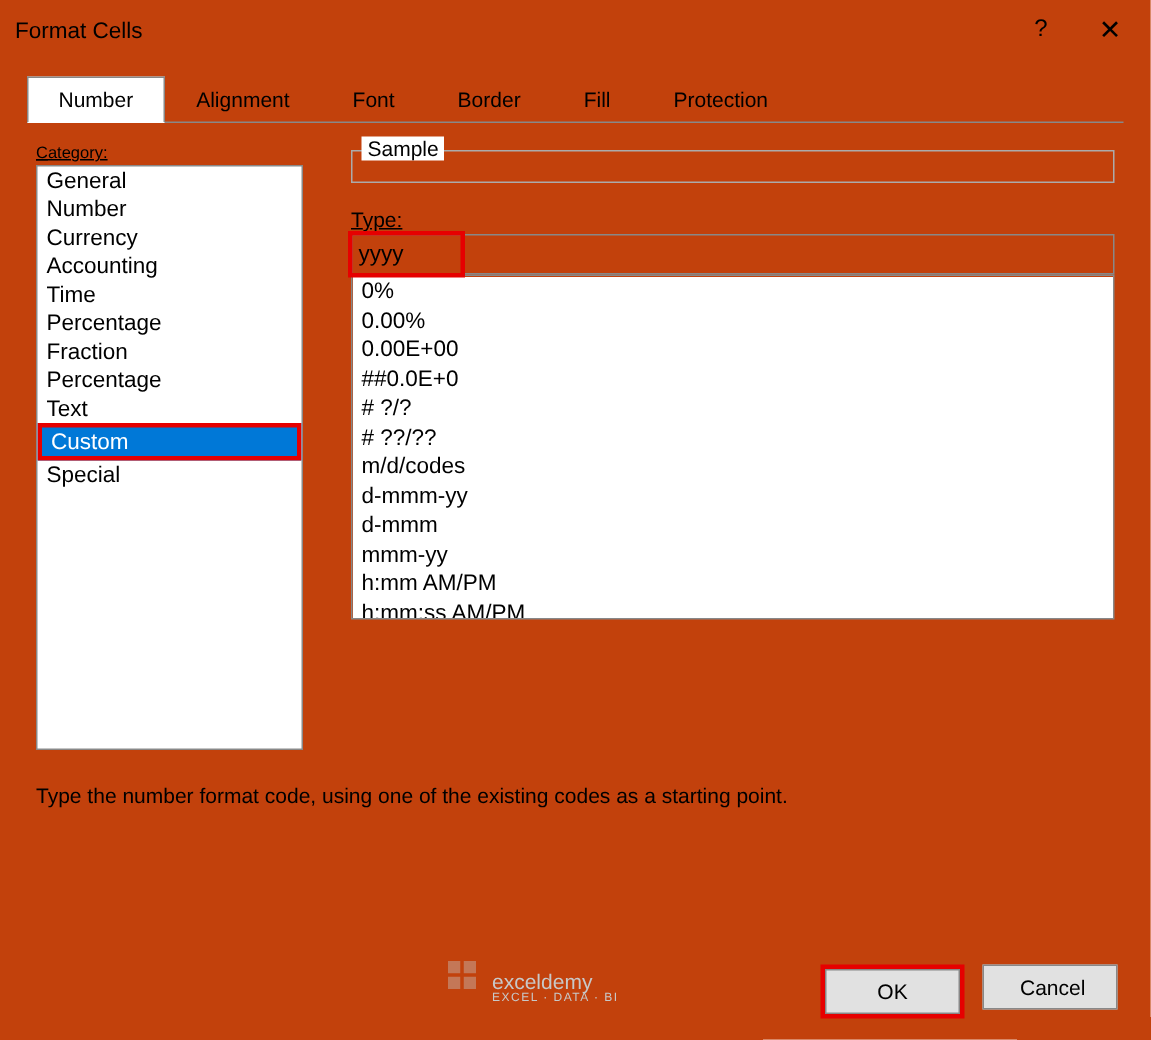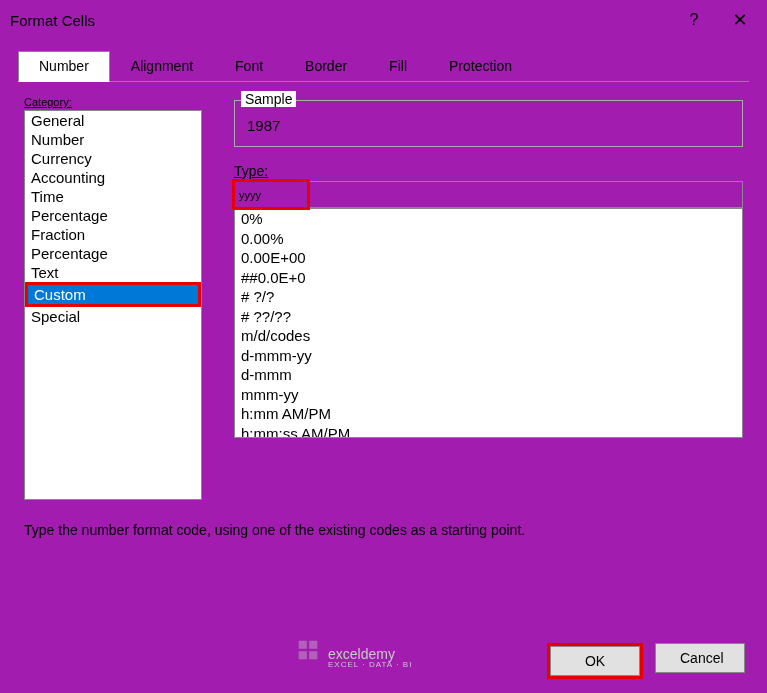--- a/index.html
+++ b/index.html
@@ -1,17 +1,17 @@
 <!DOCTYPE html>
 <html><head>
   <meta charset="utf-8">
   <style>
     * { box-sizing: border-box; margin: 0; padding: 0; font-family: 'Segoe UI', Tahoma, sans-serif; }
     body { background: #fff; width: 767px; height: 693px; overflow: hidden; }
-    .dialog { width: 767px; height: 693px; background: #a21caf; position: relative; }
+    .dialog { width: 767px; height: 693px; background: #c2410c; position: relative; }
     
     .titlebar { display: flex; align-items: center; height: 40px; padding: 0 4px 0 10px; }
     .titlebar-title { font-size: 15px; flex: 1; }
     .titlebar-icons { display: flex; gap: 0; }
     .titlebar-btn { width: 46px; height: 40px; display: flex; align-items: center; justify-content: center; font-size: 18px; cursor: pointer; }
     .titlebar-btn.help { font-size: 16px; }
     
     .tabs { display: flex; border-bottom: 1px solid #888; margin: 10px 18px 0 18px; height: 32px; position: relative; }
     .tab { padding: 6px 20px; font-size: 14px; cursor: pointer; border: 1px solid transparent; position: relative; top: 1px; }
     .tab.active { background: #fff; border: 1px solid #888; border-bottom: 1px solid #fff; }
@@ -29,21 +29,21 @@
     .list-item { padding: 1px 6px; font-size: 15px; cursor: pointer; }
     .list-item.selected { background: #0078d7; color: #fff; }
     .highlight-box { border: 3px solid #e60000; }
     
     .sample-group { border: 1px solid #ababab; padding: 10px 10px 10px 10px; position: relative; margin-bottom: 16px; margin-top: 4px; }
     .sample-group-label { position: absolute; top: -10px; left: 6px; background: #fff; padding: 0 4px; font-size: 14px; }
     .sample-value { font-size: 15px; padding: 6px 2px 2px 2px; }
     
     .type-label { font-size: 14px; margin-top: 8px; text-decoration: underline; }
     
-    .inputline { border: 1px solid #888; height: 27px; display: flex; align-items:center; padding: 0 4px; font-size: 11px; margin-top: 2px; position: relative; }
+    .inputline { border: 1px solid #888; height: 27px; display: flex; align-items:center; padding: 0 4px; font-size: 15px; margin-top: 2px; position: relative; }
     .inputline .redpart { position: absolute; left: -3px; top: -3px; border: 3px solid #e60000; height: 31px; width: 78px; pointer-events: none; }
     
     .format-list { border: 1px solid #888; height: 230px; overflow-y: scroll; background: #fff; }
     .format-item { padding: 0px 6px; font-size: 15px; cursor: pointer; line-height: 1.3; }
     
     .delete-row { display: flex; justify-content: flex-end; margin-top: 12px; }
     .btn { border: 1px solid #888; background: #e1e1e1; padding: 6px 24px; font-size: 14px; cursor: pointer; font-family: inherit; }
     .btn .u { text-decoration: underline; }
     
     .hint { font-size: 14px; margin-top: 22px; }
@@ -100,21 +100,20 @@
           <div class="list-item">Percentage</div>
           <div class="list-item">Text</div>
           <div class="list-item selected highlight-box">Custom</div>
           <div class="list-item">Special</div>
         </div>
       </div>
 
       <div class="right-col">
         <div class="sample-group">
           <div class="sample-group-label">Sample</div>
-          <div class="sample-value">1987</div>
         </div>
 
         <div class="type-label"><span class="u">T</span>ype:</div>
         <div class="inputline">
           <span>yyyy</span>
           <div class="redpart"></div>
         </div>
 
         <div class="format-list">
           <div class="format-item">0%</div>

